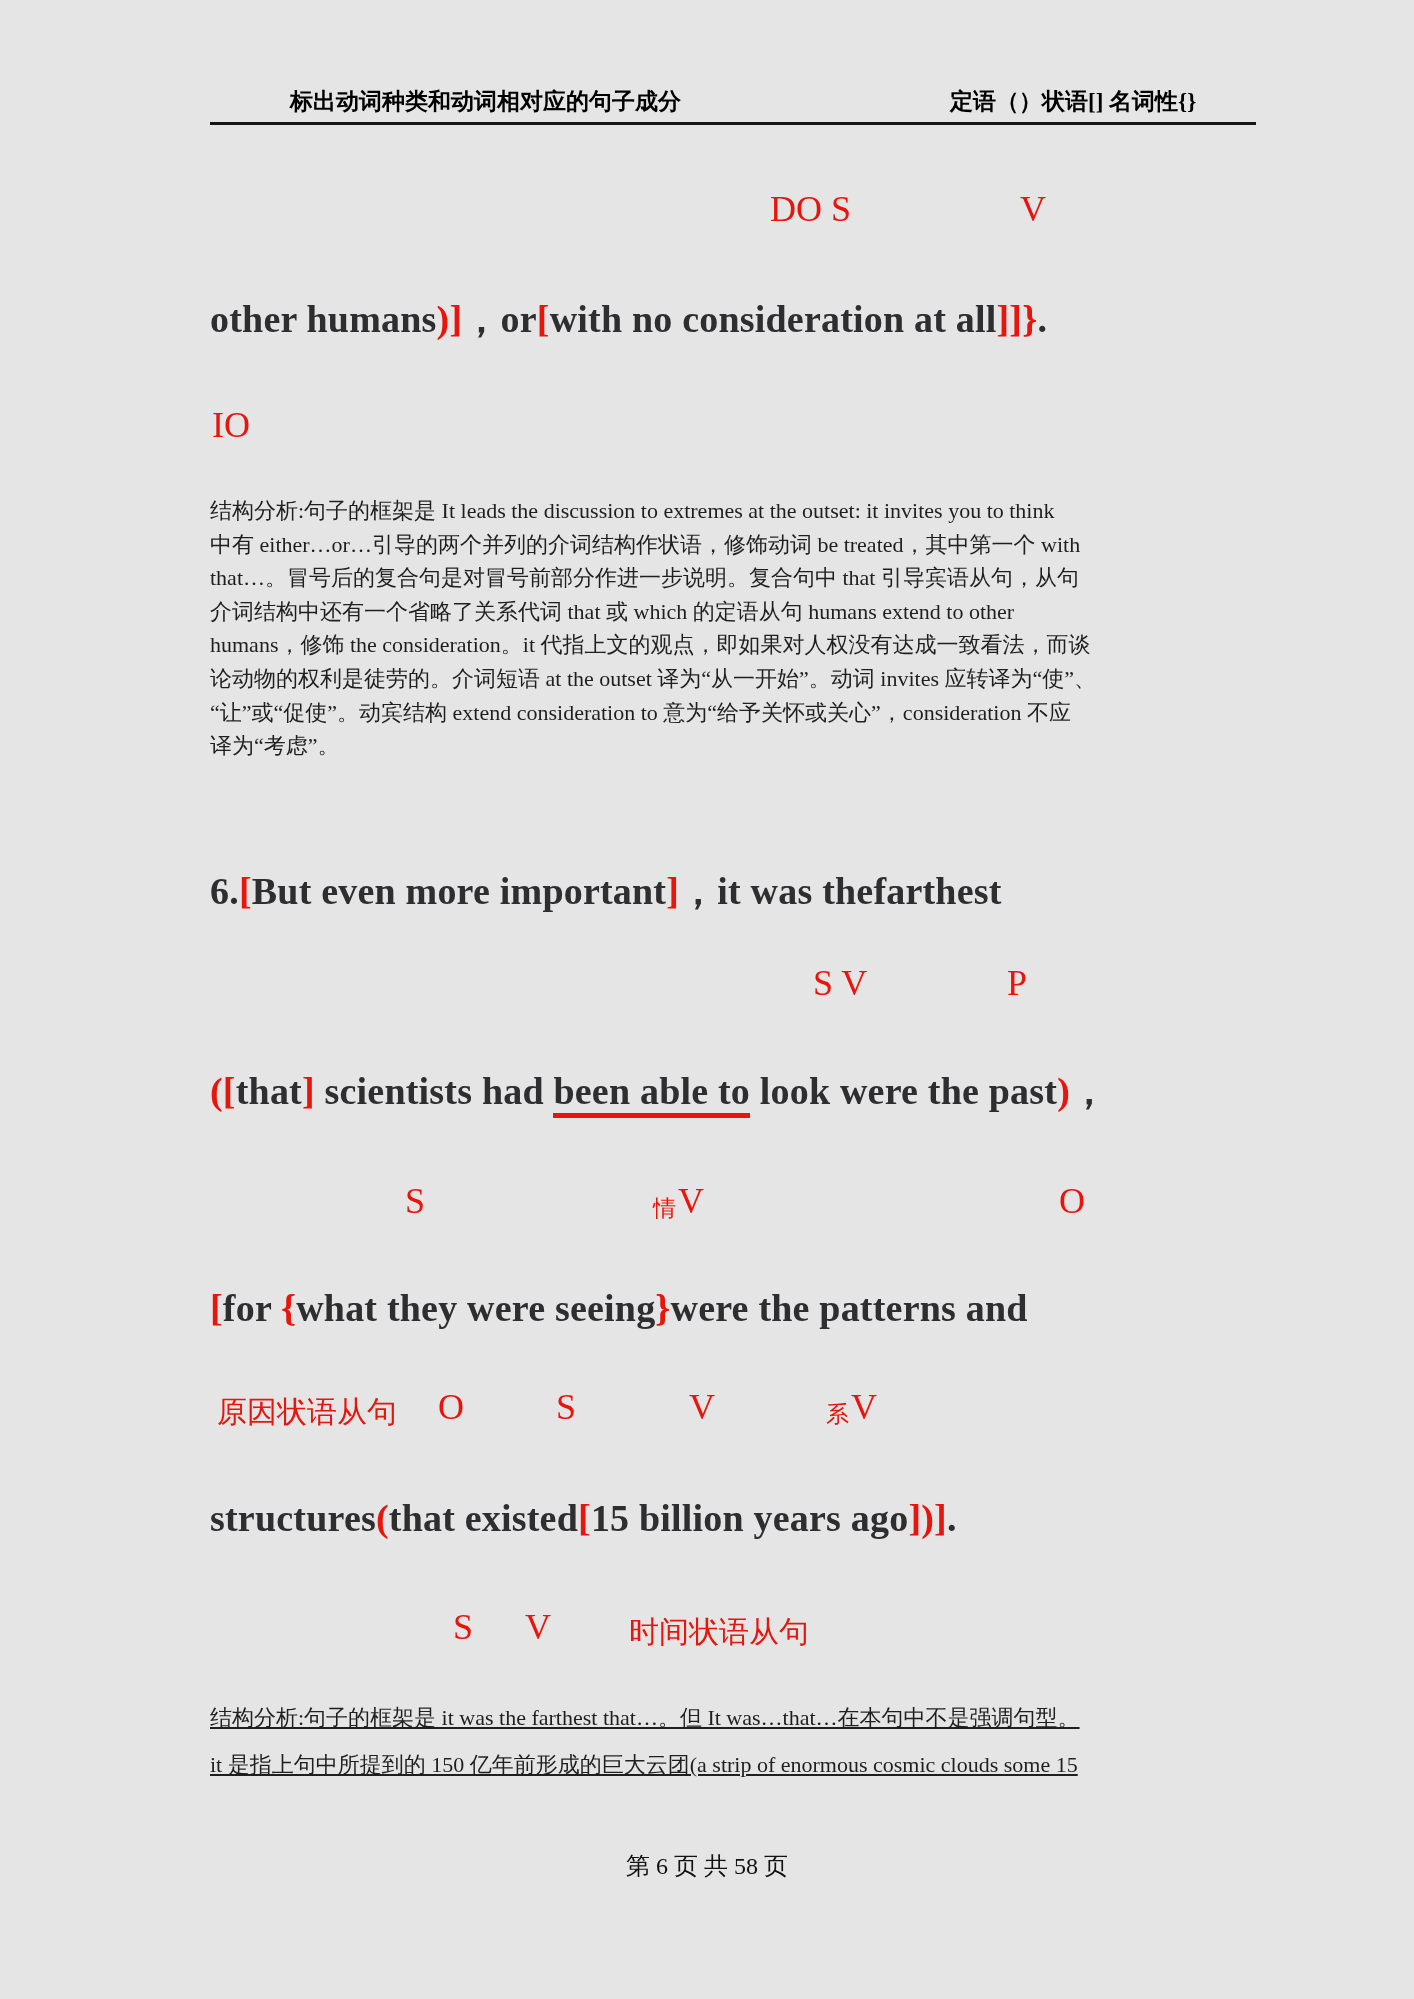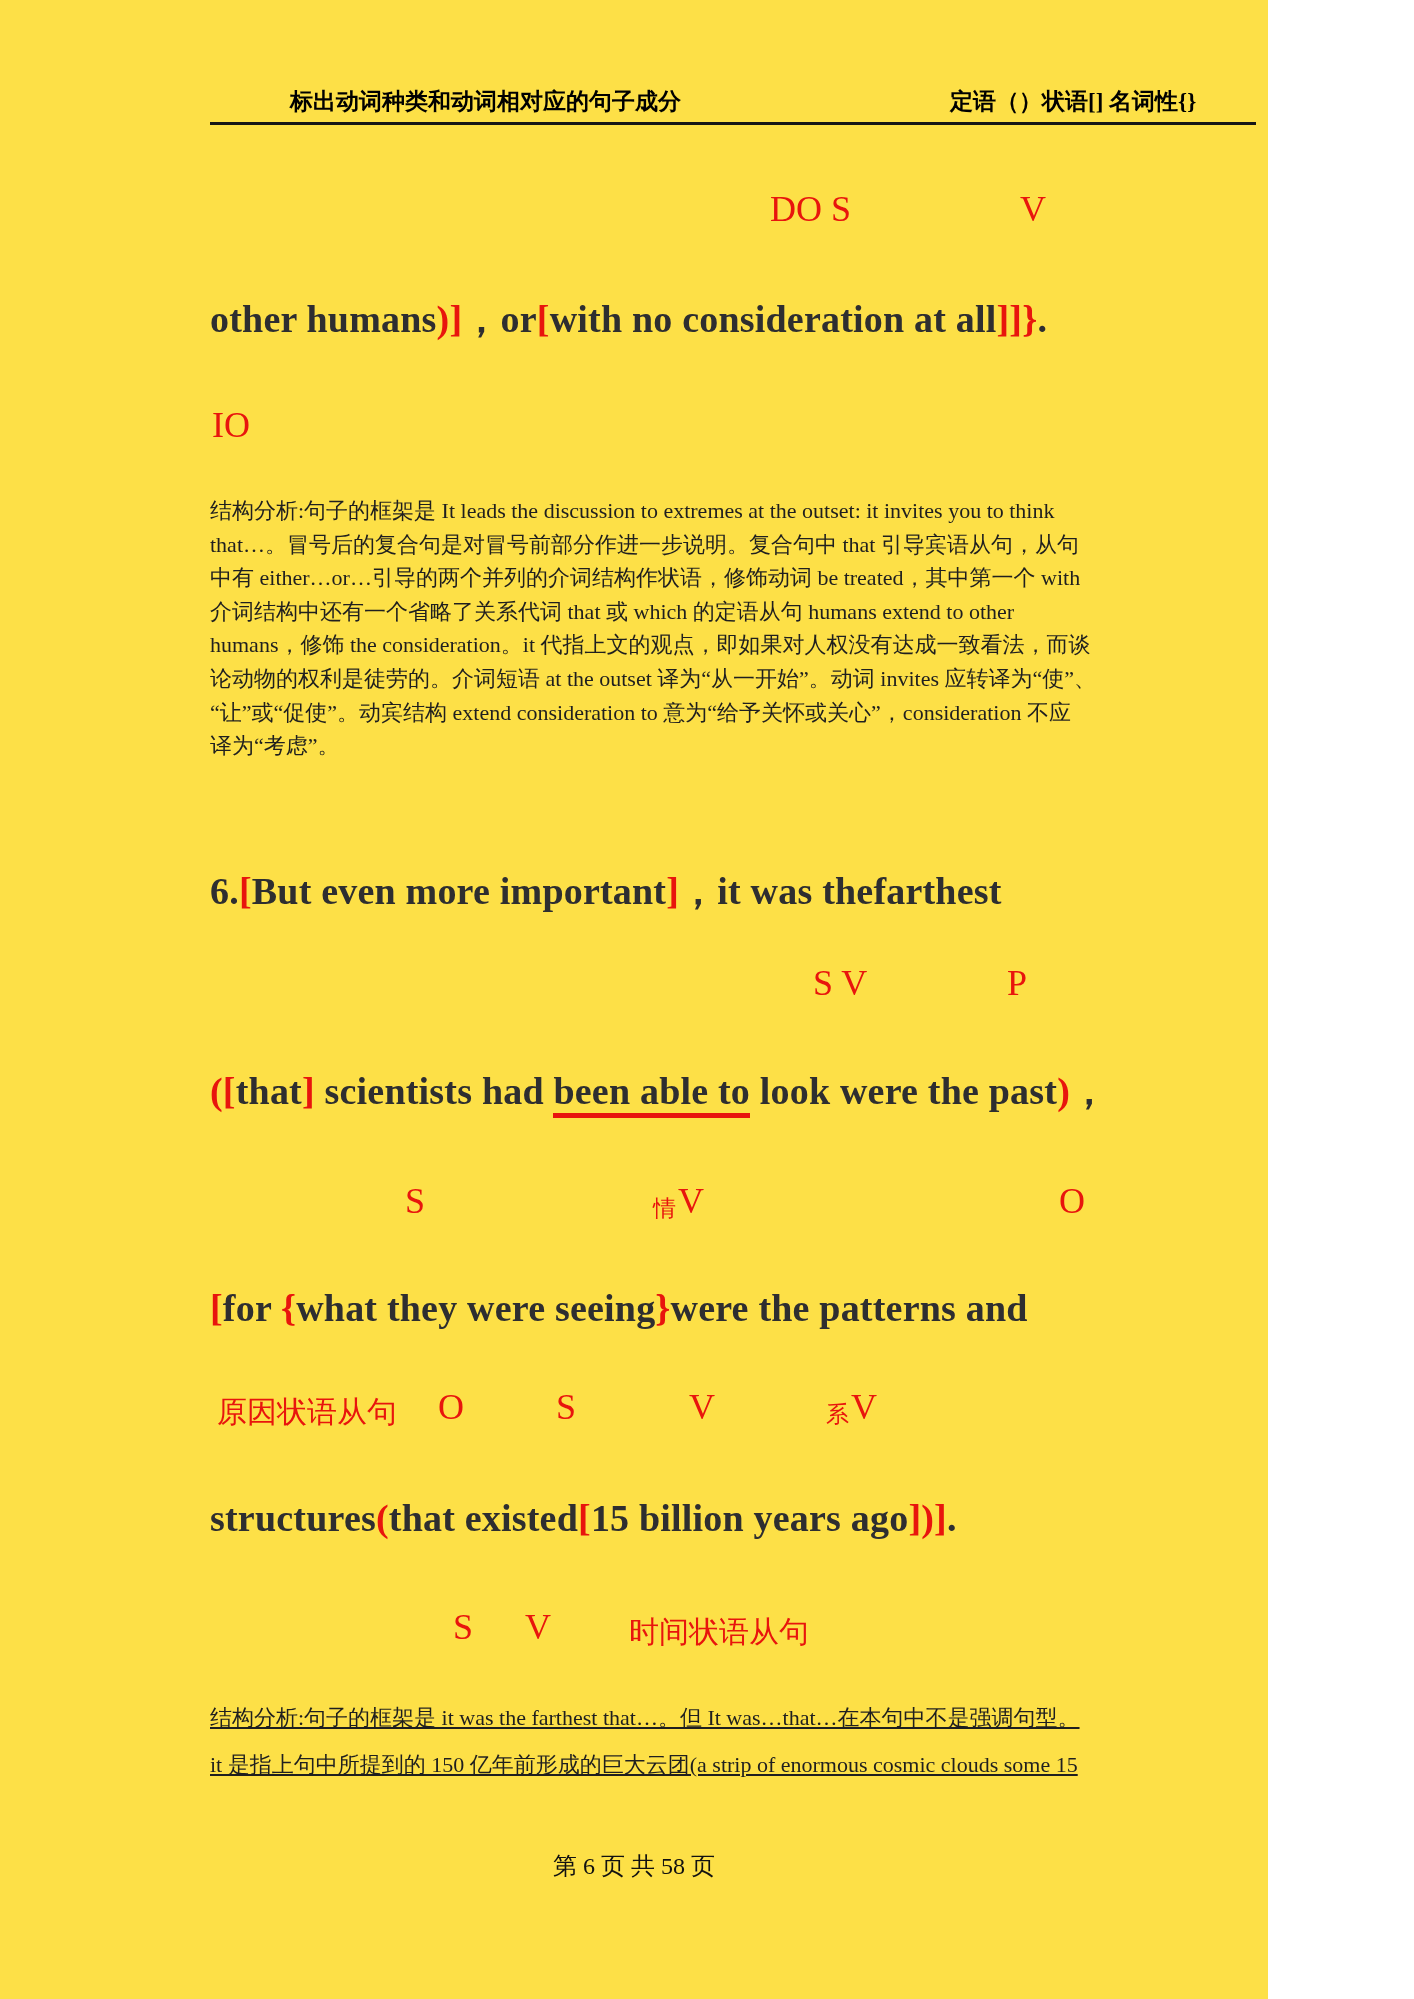--- a/index.html
+++ b/index.html
@@ -1,17 +1,17 @@
 <!DOCTYPE html>
 <html><head>
 <meta charset="utf-8">
 <style>
   html,body{margin:0;padding:0;background:#ffffff;}
   #page{
-    position:relative;width:1268px;height:1999px;background:#fde047;overflow:hidden;
+    position:relative;width:1414px;height:1999px;background:#e5e5e5;overflow:hidden;
     font-family:"Liberation Serif","DejaVu Serif",serif;color:#1a1a1a;
   }
   .abs{position:absolute;white-space:nowrap;}
   
   .hdr{font-size:23px;font-weight:bold;color:#000;}
   .hdr-rule{position:absolute;left:210px;top:122px;width:1046px;height:3px;background:#161616;}
   
   .ann{font-size:36px;color:#e8150d;}
   .ann-cjk{font-size:30px;color:#e8150d;}
   .ann-sm{font-size:23px;color:#e8150d;}
@@ -39,22 +39,22 @@
   <span class="abs ann" style="left:1020px;top:188px;">V</span>
 
   <div class="abs sent" style="left:210px;top:294px;">
     <span>other humans</span><span class="r">)]</span><span>，</span><span>or</span><span class="r">[</span><span>with no consideration at all</span><span class="r">]]}</span><span>.</span>
   </div>
 
   <span class="abs ann" style="left:212px;top:404px;">IO</span>
 
   <div class="abs para" style="left:210px;top:494px;">
     <div class="pline">结构分析:句子的框架是 It leads the discussion to extremes at the outset: it invites you to think</div>
+    <div class="pline">中有 either…or…引导的两个并列的介词结构作状语，修饰动词 be treated，其中第一个 with</div>
     <div class="pline">that…。冒号后的复合句是对冒号前部分作进一步说明。复合句中 that 引导宾语从句，从句</div>
-    <div class="pline">中有 either…or…引导的两个并列的介词结构作状语，修饰动词 be treated，其中第一个 with</div>
     <div class="pline">介词结构中还有一个省略了关系代词 that 或 which 的定语从句 humans extend to other</div>
     <div class="pline">humans，修饰 the consideration。it 代指上文的观点，即如果对人权没有达成一致看法，而谈</div>
     <div class="pline">论动物的权利是徒劳的。介词短语 at the outset 译为“从一开始”。动词 invites 应转译为“使”、</div>
     <div class="pline">“让”或“促使”。动宾结构 extend consideration to 意为“给予关怀或关心”，consideration 不应</div>
     <div class="pline">译为“考虑”。</div>
   </div>
 
   <div class="abs sent" style="left:210px;top:866px;">
     <span>6.</span><span class="r">[</span><span>But even more important</span><span class="r">]</span><span>，</span><span>it was thefarthest</span>
   </div>

